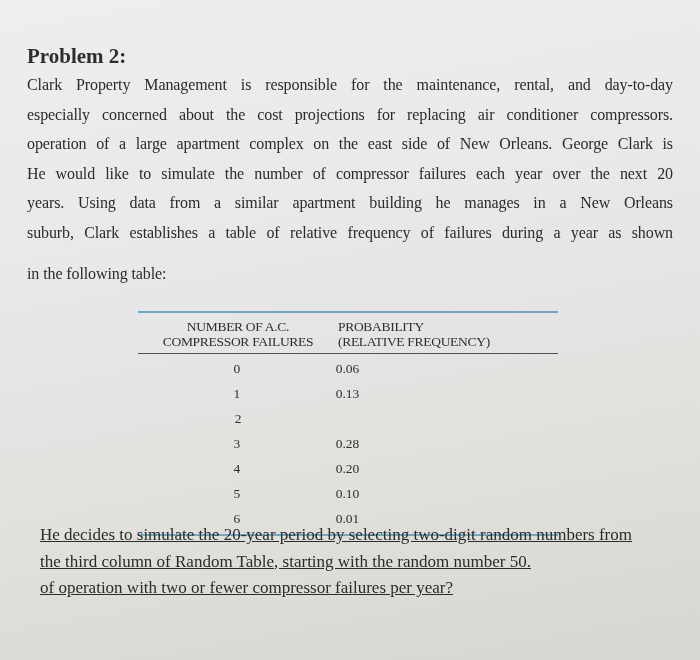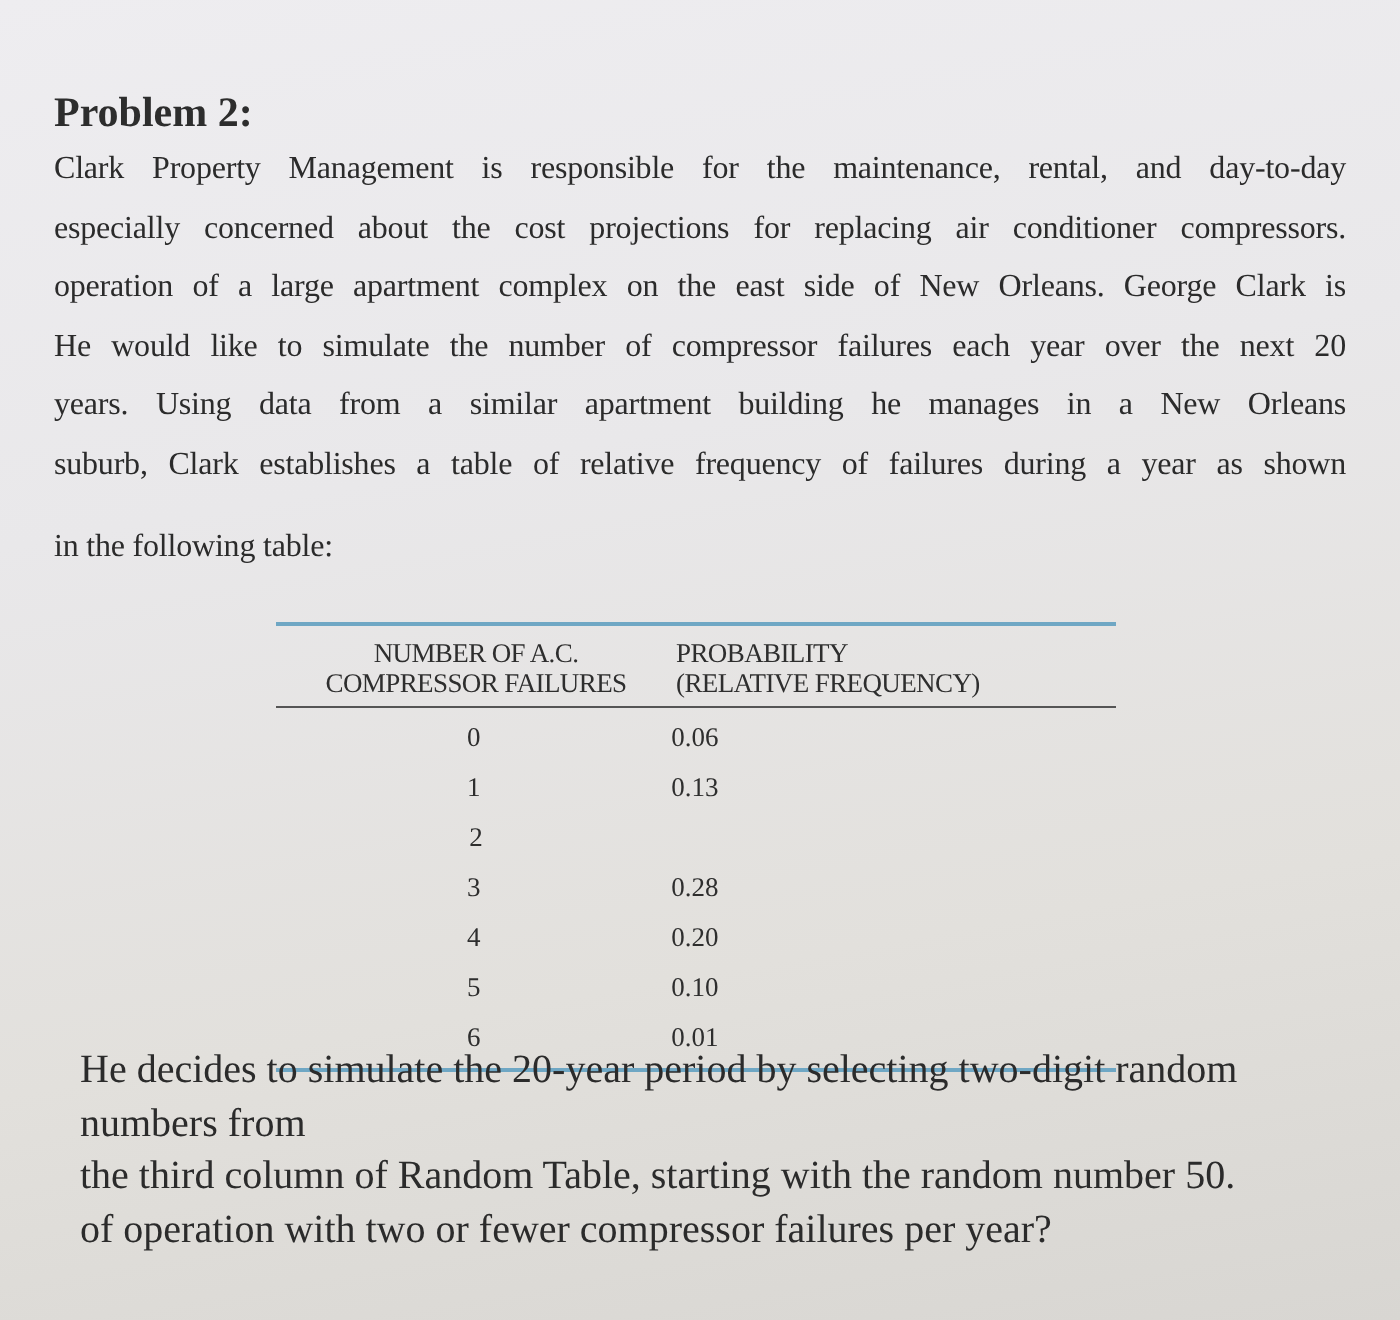--- a/index.html
+++ b/index.html
@@ -29,21 +29,21 @@
   .thead { display:flex; font-family:"Liberation Serif", serif; font-size:13.5px; line-height:15px; color:#2e2e2e; letter-spacing:-0.3px; }
   .thead .c1 { width:200px; text-align:center; }
   .thead .c2 { width:220px; text-align:left; }
   .rule-mid { height:1px; background:#555; margin-top:4px; margin-bottom:2px; width:420px; }
   .trow { display:flex; font-size:13.5px; height:25px; line-height:25px; color:#2e2e2e; }
   .trow .c1 { width:200px; text-align:center; }
   .trow .c2 { width:225px; }
   .rule-bot { height:2px; background:#6fa7c4; margin-top:3px; }
   .para2 {
     position:absolute; left:40px; top:522px; width:626px;
-    font-size:20px; line-height:26.5px;
+    font-size:17px; line-height:26.5px;text-decoration:underline;
   }
 </style>
 </head>
 <body>
 
 <div class="page">
   <div class="title">Problem 2:</div>
 
   <div class="para">
     <span class="line">Clark Property Management is responsible for the maintenance, rental, and day-to-day</span>

